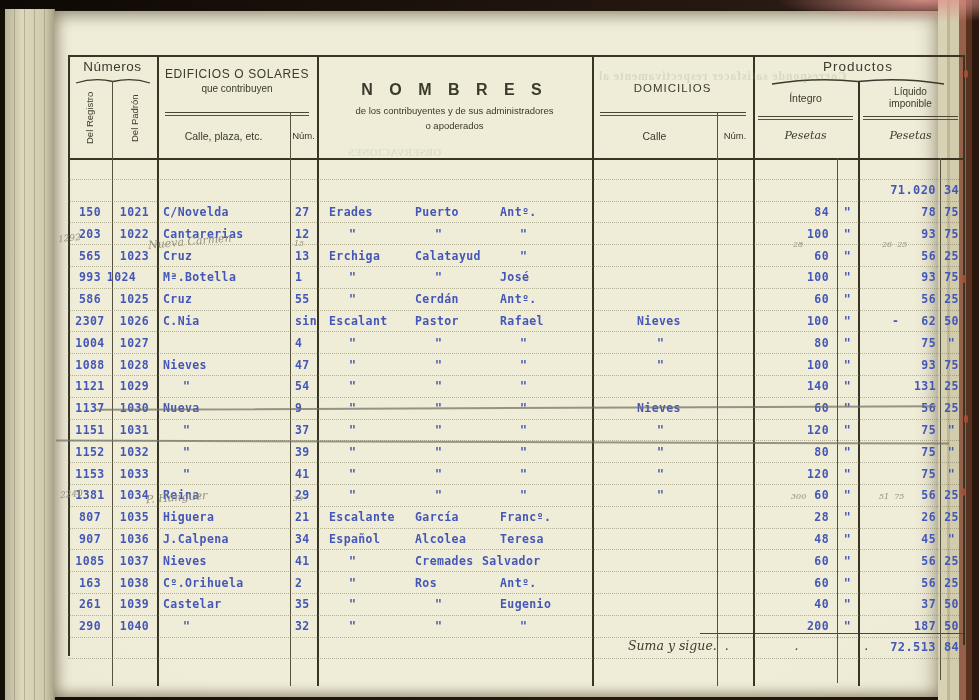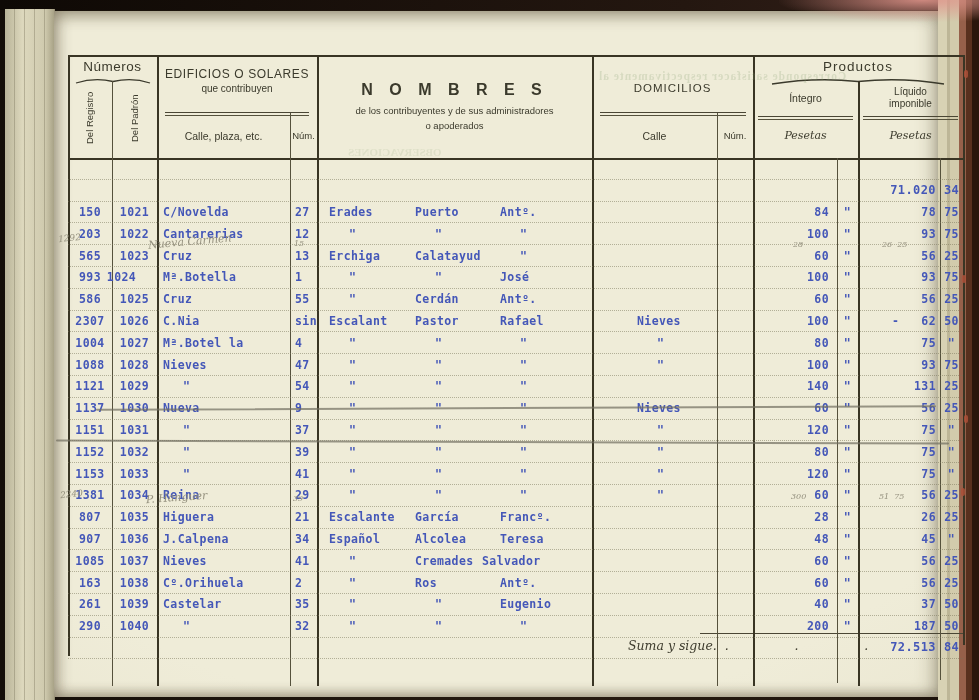--- a/index.html
+++ b/index.html
@@ -183,21 +183,20 @@
         <div class="cell typed " style="left: 422px; width: 102px; padding-left: 10px;">Rafael</div>
         <div class="cell typed " style="left: 524px; width: 125px; padding-left: 45px;">Nieves</div>
         <div class="cell typed r" style="left: 685px; width: 84px; padding-right: 8px;">100</div>
         <div class="cell typed c" style="left: 769px; width: 21px;">"</div>
         <div class="cell typed r" style="left: 790px; width: 82px; padding-right: 4px;">-   62</div>
         <div class="cell typed c" style="left: 872px; width: 23px;">50</div>
       </div>
       <div class="row" style="top: 277.4px; height: 21.8px;">
         <div class="cell typed c" style="left: 0px; width: 44px;">1004</div>
         <div class="cell typed c" style="left: 44px; width: 45px;">1027</div>
-        <div class="cell typed " style="left: 89px; width: 133px; padding-left: 6px;">Mª.Botel la</div>
         <div class="cell typed " style="left: 222px; width: 27px; padding-left: 5px;">4</div>
         <div class="cell typed " style="left: 249px; width: 88px; padding-left: 32px;">"</div>
         <div class="cell typed " style="left: 337px; width: 85px; padding-left: 30px;">"</div>
         <div class="cell typed " style="left: 422px; width: 102px; padding-left: 30px;">"</div>
         <div class="cell typed " style="left: 524px; width: 125px; padding-left: 65px;">"</div>
         <div class="cell typed r" style="left: 685px; width: 84px; padding-right: 8px;">80</div>
         <div class="cell typed c" style="left: 769px; width: 21px;">"</div>
         <div class="cell typed r" style="left: 790px; width: 82px; padding-right: 4px;">75</div>
         <div class="cell typed c" style="left: 872px; width: 23px;">"</div>
       </div>

